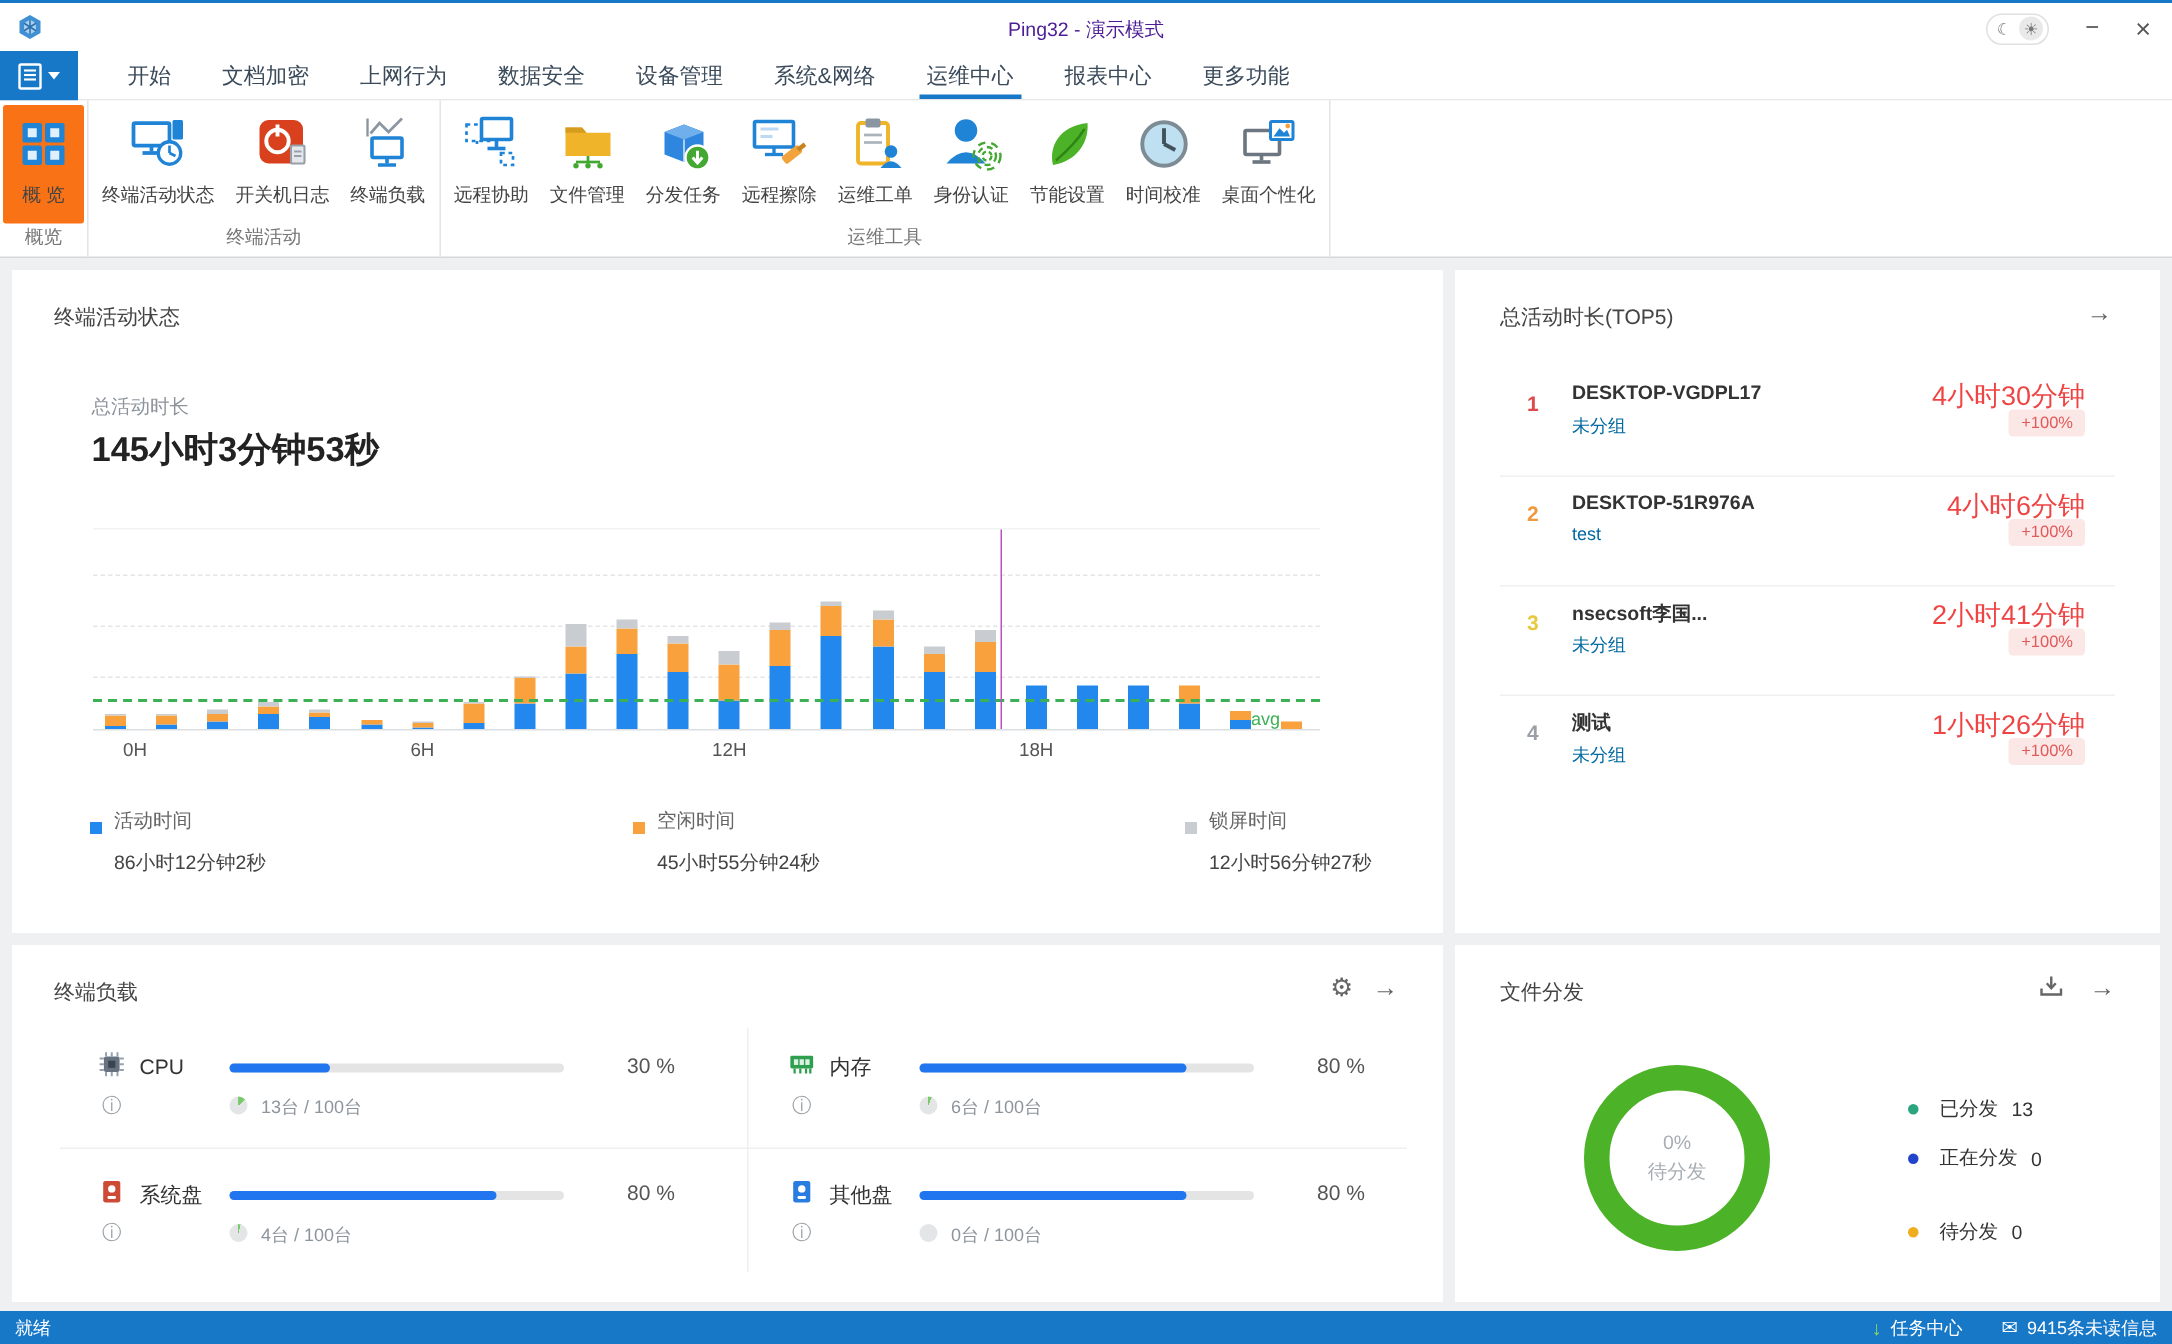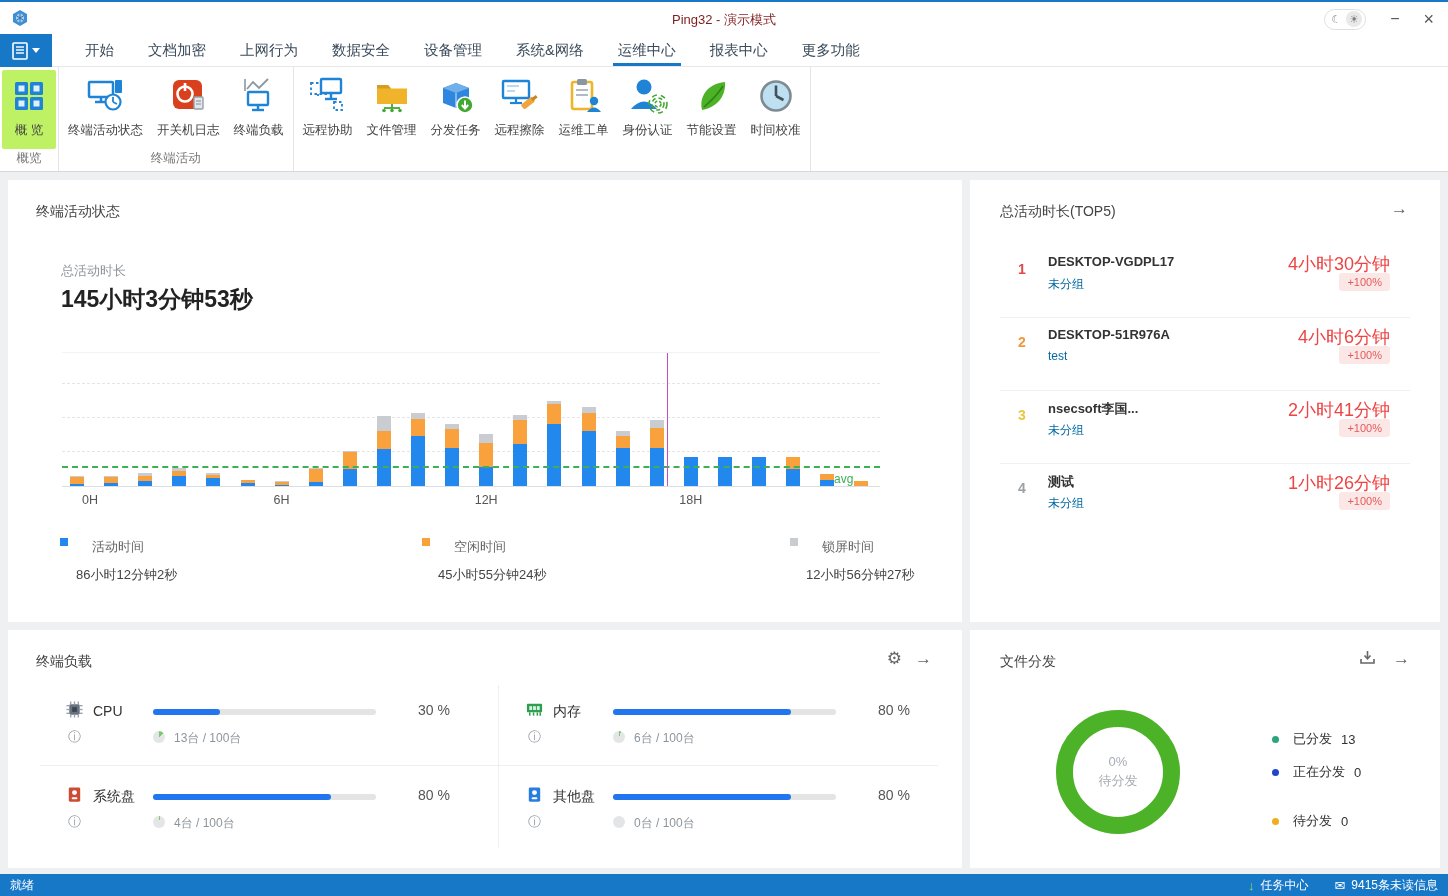--- a/index.html
+++ b/index.html
@@ -1,39 +1,39 @@
 <!DOCTYPE html>
 <html><head>
 <meta charset="utf-8">
 <style>
   *{box-sizing:border-box;margin:0;padding:0}
   html,body{width:1448px;height:896px}
   body{font-family:"Liberation Sans","DejaVu Sans",sans-serif;background:#eef0f1;position:relative;overflow:hidden;color:#333}
   
   .titlebar{position:absolute;top:0;left:0;right:0;height:34px;background:#fff;border-top:2px solid #1878c8}
   .app-logo{position:absolute;left:12px;top:8px}
-  .win-title{position:absolute;left:0;right:0;top:9px;text-align:center;font-size:13px;color:#7f1d1d}
+  .win-title{position:absolute;left:0;right:0;top:9px;text-align:center;font-size:13px;color:#4c1d95}
   .win-controls{position:absolute;right:14px;top:0;height:34px;display:flex;align-items:center;gap:24px}
   .theme-pill{display:flex;align-items:center;gap:2px;border:1px solid #e0e0e0;border-radius:11px;padding:1px 3px;height:21px;cursor:pointer}
   .theme-pill .th{width:16px;height:16px;border-radius:50%;display:flex;align-items:center;justify-content:center;font-size:11px;color:#777}
   .theme-pill .sun{background:#e9e9e9}
   .winbtn{font-size:16px;color:#555;cursor:pointer;line-height:1}
   
   .tabrow{position:absolute;top:34px;left:0;right:0;height:33px;background:#fff;border-bottom:1px solid #e7e7e7;display:flex}
   .menu-btn{width:52px;height:33px;background:#1878c8;display:flex;align-items:center;justify-content:center;gap:4px;cursor:pointer;flex:0 0 auto}
   .menu-caret{width:0;height:0;border-left:4px solid transparent;border-right:4px solid transparent;border-top:5px solid #fff}
   #tabs{display:flex;margin-left:16px}
   .tab{position:relative;padding:0 17px;display:flex;align-items:center;font-size:14.5px;color:#3a4a5a;cursor:pointer;white-space:nowrap}
   .tab.active::after{content:"";position:absolute;left:12px;right:12px;bottom:0;height:3px;background:#1878c8}
   
   .toolbar{position:absolute;top:67px;left:0;right:0;height:105px;background:#fff;border-bottom:1px solid #d8d8d8;display:flex}
   .tgroup{display:flex;flex-direction:column;border-right:1px solid #e4e4e4;padding:0 2px}
   .btnrow{display:flex;height:82px;padding-top:3px}
   .tbtn{display:flex;flex-direction:column;align-items:center;justify-content:flex-start;padding:3px 7px 0;cursor:pointer;border-radius:2px}
-  .tbtn.sel{background:#bef264}
+  .tbtn.sel{background:#f97316}
   .ticon{width:40px;height:40px;margin-top:3px}
   .tlabel{font-size:12.5px;color:#444;margin-top:6px;white-space:nowrap}
   .glabel{height:21px;text-align:center;font-size:12.5px;color:#777;line-height:18px}
   
   .content{position:absolute;top:172px;left:0;right:0;bottom:22px;background:#eef0f1}
   .panel{position:absolute;background:#fff}
   #panel-activity{left:8px;top:8px;width:954px;height:442px}
   #panel-ranking{left:970px;top:8px;width:470px;height:442px}
   #panel-load{left:8px;top:458px;width:954px;height:238px}
   #panel-dist{left:970px;top:458px;width:470px;height:238px}
@@ -50,21 +50,21 @@
   .bar{position:absolute;bottom:0;width:14px;height:100%}
   .seg{position:absolute;left:0;right:0}
   .seg.hatch{background-image:repeating-linear-gradient(135deg,rgba(255,255,255,.55) 0 2.5px,transparent 2.5px 5.5px)}
   #xticks{position:absolute;left:54px;top:313px;width:818px;height:16px}
   .tick{position:absolute;transform:translateX(-50%);font-size:12.5px;color:#555}
   .tooltip{position:absolute;left:671px;top:175px;width:178px;height:103px;background:#fff;border:1px solid #d8d8d8;border-radius:4px;box-shadow:0 2px 10px rgba(0,0,0,.14);z-index:5;padding:7px 10px}
   .tt-title{text-align:center;font-size:12.5px;color:#555;margin-bottom:4px}
   .tt-row{display:flex;align-items:center;gap:8px;height:25px;font-size:12.5px;color:#555;white-space:nowrap}
   .tt-sw{width:13px;height:13px;flex:0 0 auto}
   .leg-block{position:absolute;top:358px}
-  .leg-top{display:flex;align-items:flex-start;gap:24px;font-size:13px;color:#666}
+  .leg-top{display:flex;align-items:flex-end;gap:8px;font-size:13px;color:#666}
   .leg-sw{width:8px;height:8px}
   .leg-val{margin-top:10px;margin-left:16px;font-size:13px;color:#444}
   
   .rk-item{position:absolute;left:30px;right:30px;height:73px;border-bottom:1px solid #f0f0f0;cursor:pointer}
   .rk-item:last-child{border-bottom:none}
   .rk-rank{position:absolute;left:18px;top:16px;font-size:14px;font-weight:bold}
   .rk-name{position:absolute;left:48px;top:9px;font-size:13px;font-weight:bold;color:#333}
   .rk-group{position:absolute;left:48px;top:31px;font-size:12px;color:#0369a1}
   .rk-dur{position:absolute;right:20px;top:7px;font-size:18px;color:#ef4444}
   .rk-badge{position:absolute;right:20px;top:28px;font-size:11px;color:#e25b5b;background:#fce7e7;border-radius:3px;padding:3px 8px}
@@ -294,21 +294,33 @@
             <div class="tlabel">节能设置</div>
           </div>
           <div class="tbtn">
             <div class="ticon"><svg width="40" height="40" viewBox="0 0 40 40">
                 <circle cx="20" cy="20" r="14.5" fill="#bfe0f0" stroke="#7d8b94" stroke-width="2.6"></circle>
                 <line x1="20" y1="20" x2="20" y2="9.5" stroke="#42525c" stroke-width="2.6"></line>
                 <line x1="20" y1="20" x2="27.5" y2="24" stroke="#42525c" stroke-width="2.6"></line>
               </svg></div>
             <div class="tlabel">时间校准</div>
           </div>
-        </div>
+          <div class="tbtn">
+            <div class="ticon"><svg width="40" height="40" viewBox="0 0 40 40">
+                <rect x="4" y="11" width="23" height="16" rx="1" fill="none" stroke="#6b7680" stroke-width="2.4"></rect>
+                <line x1="15" y1="27" x2="15" y2="31" stroke="#6b7680" stroke-width="2.4"></line>
+                <line x1="9" y1="32" x2="21" y2="32" stroke="#6b7680" stroke-width="2.4"></line>
+                <rect x="21" y="5" width="15" height="12" rx="1" fill="#fff" stroke="#1f83d6" stroke-width="2"></rect>
+                <path d="M23 15 L27 9.5 L30 12.5 L32 10.5 L34 15 Z" fill="#1f83d6"></path>
+                <circle cx="32.5" cy="8" r="1.6" fill="#f2a33c"></circle>
+              </svg></div>
+            <div class="tlabel">桌面个性化</div>
+          </div>
+        </div>
+        <div class="glabel">运维工具</div>
       </div>
     </div>
 </div>
 
 <div class="content">
 
   <div class="panel" id="panel-activity">
     <div class="p-title" style="left:28px;top:23px">终端活动状态</div>
     <div class="total-label">总活动时长</div>
     <div class="total-value">145小时3分钟53秒</div>

